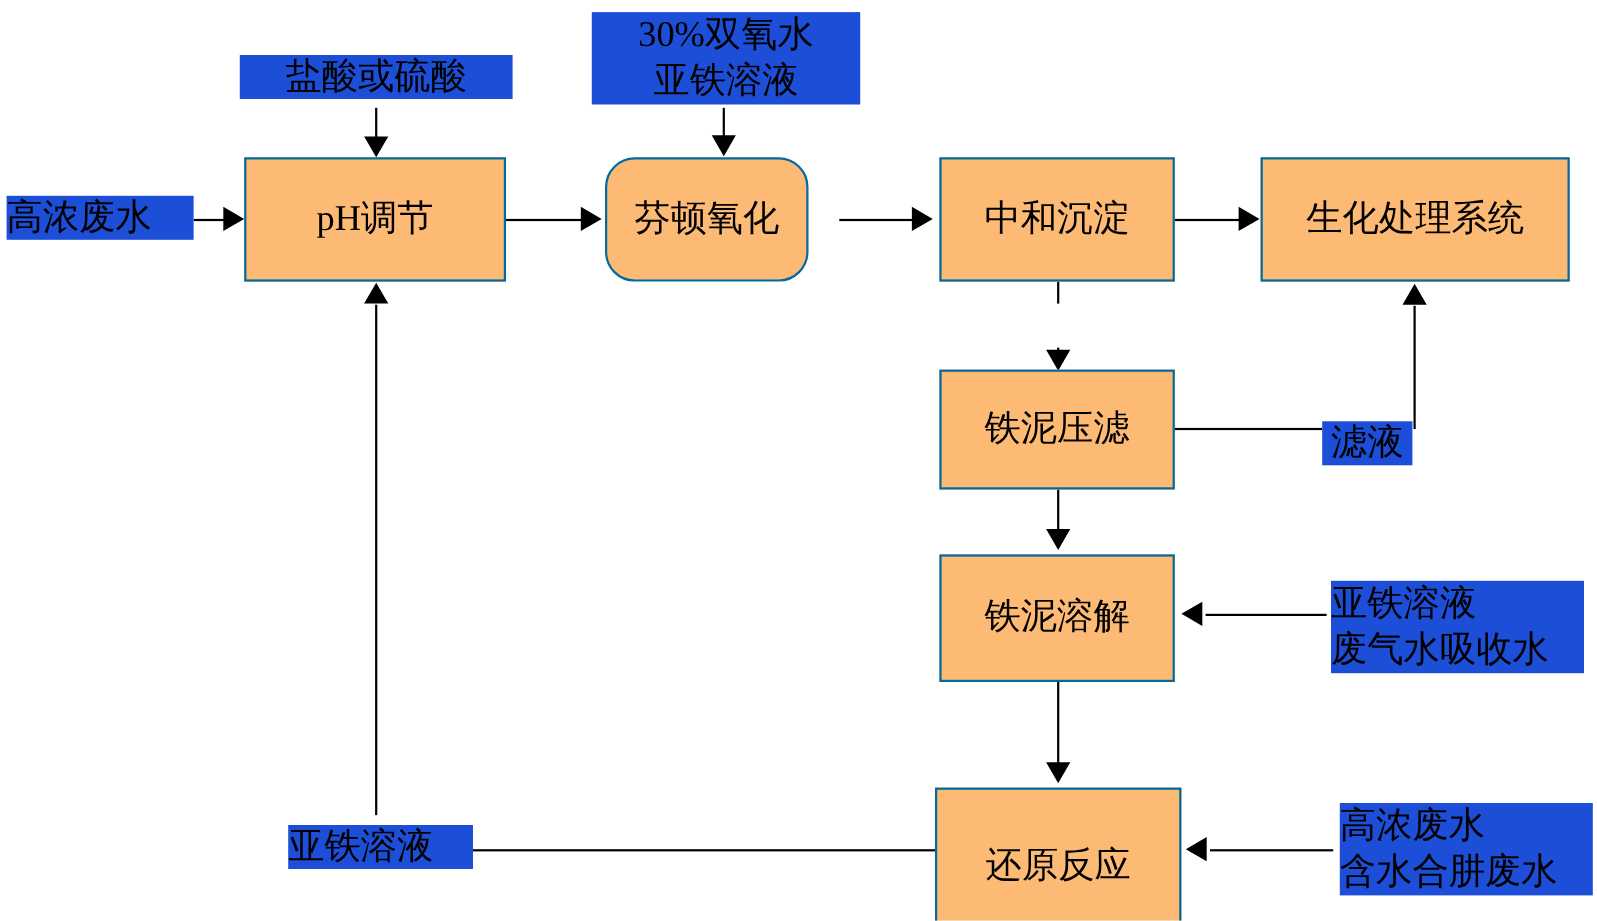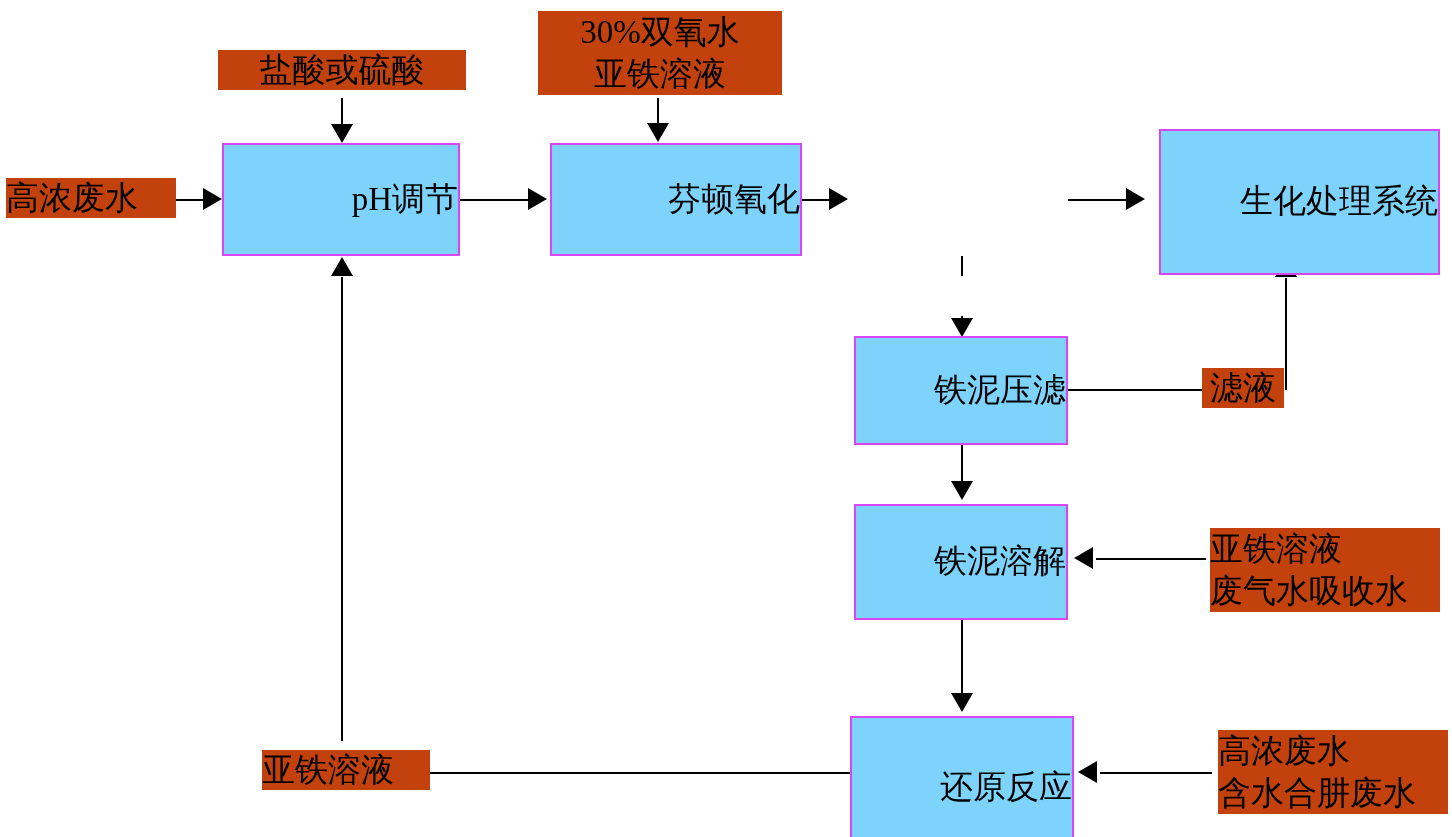--- a/index.html
+++ b/index.html
@@ -13,41 +13,41 @@
   }
   #canvas {
     position: relative;
     width: 1452px;
     height: 837px;
     background: #ffffff;
     overflow: hidden;
   }
   .node {
     position: absolute;
-    border: 2px solid #d946ef;
-    background: #7dd3fc;
+    border: 2px solid #0369a1;
+    background: #fdba74;
     box-sizing: border-box;
     display: flex;
     align-items: center;
-    justify-content: flex-end;
+    justify-content: center;
     text-align: center;
     font-size: 33px;
     line-height: 1.15;
     letter-spacing: 0px;
     white-space: nowrap;
     z-index: 3;
   }
   .label {
     position: absolute;
     font-size: 33px;
     line-height: 1.22;
     white-space: nowrap;
     text-align: center;
     z-index: 4;
-    background: #c2410c;
+    background: #1d4ed8;
   }
   .label.two-line { line-height: 1.28; }
   .hline {
     position: absolute;
     height: 0;
     border-top: 2px solid #000000;
     z-index: 1;
   }
   .vline {
     position: absolute;
@@ -109,45 +109,48 @@
   <div class="vline" style="left:657px; top:98px; height:28px;"></div>
   <div class="arrow arrow-down" style="left:647px; top:123px;"></div>
 
   <div class="node" style="left:222px; top:143px; width:238px; height:113px;">
     <span>pH调节</span>
   </div>
 
   <div class="hline" style="left:460px; top:199px; width:72px;"></div>
   <div class="arrow arrow-right" style="left:528px; top:188px;"></div>
 
-  <div class="node" style="left:550px; top:143px; width:252px; height:113px;">
+  <div class="node" style="left:550px; top:143px; width:185px; height:113px;border-radius:27px;">
     <span>芬顿氧化</span>
   </div>
 
   <div class="hline" style="left:763px; top:199px; width:68px;"></div>
   <div class="arrow arrow-right" style="left:829px; top:188px;"></div>
 
+  <div class="node" style="left:854px; top:143px; width:214px; height:113px;">
+    <span>中和沉淀</span>
+  </div>
 
   <div class="hline" style="left:1068px; top:199px; width:62px;"></div>
   <div class="arrow arrow-right" style="left:1126px; top:188px;"></div>
 
-  <div class="node" style="left:1146px; top:129px; width:281px; height:146px;margin-left:13px;">
+  <div class="node" style="left:1146px; top:143px; width:281px; height:113px;">
     <span>生化处理系统</span>
   </div>
 
   <div class="vline" style="left:961px; top:256px; height:20px;"></div>
   <div class="vline" style="left:961px; top:316px; height:6px;"></div>
   <div class="arrow arrow-down" style="left:951px; top:318px;"></div>
 
   <div class="node" style="left:854px; top:336px; width:214px; height:109px;">
     <span>铁泥压滤</span>
   </div>
 
   <div class="hline" style="left:1068px; top:389px; width:134px;"></div>
-  <div class="label" style="left:1202px; top:368px; width:82px;">
+  <div class="label" style="left:1202px; top:383px; width:82px;">
     <span>滤液</span>
   </div>
   <div class="vline" style="left:1285px; top:278px; height:112px;"></div>
   <div class="arrow arrow-up" style="left:1275px; top:258px;"></div>
 
   <div class="vline" style="left:961px; top:445px; height:38px;"></div>
   <div class="arrow arrow-down" style="left:951px; top:481px;"></div>
 
   <div class="node" style="left:854px; top:504px; width:214px; height:116px;">
     <span>铁泥溶解</span>

